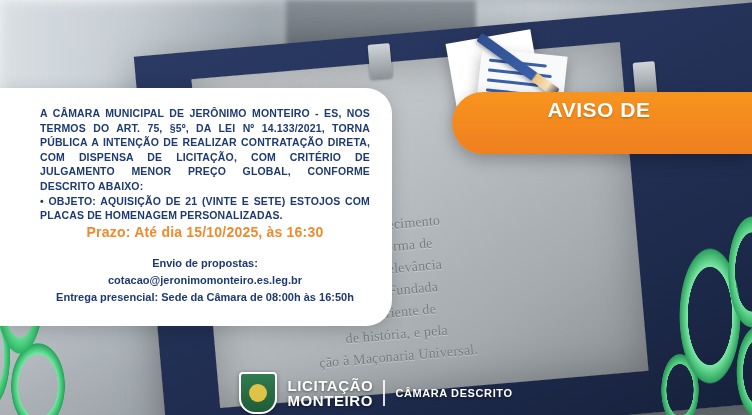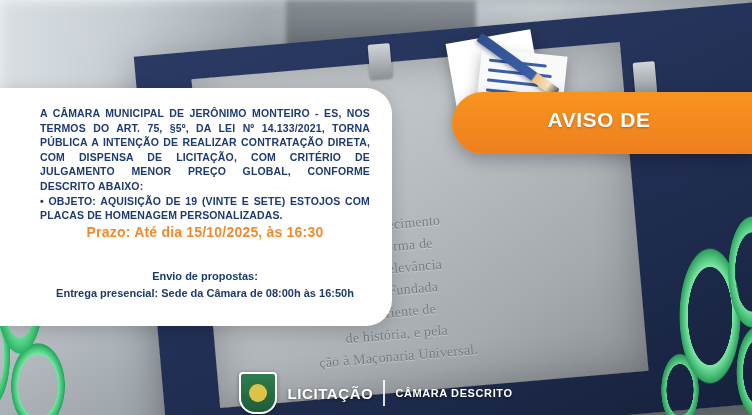--- a/index.html
+++ b/index.html
@@ -141,21 +141,21 @@
   .notice-obj { margin-top: 0; }
   .deadline {
     margin-top: 1px;
     text-align: center;
     color: #f08a2e;
     font-size: 14px;
     font-weight: bold;
     letter-spacing: .2px;
   }
   .contact {
-    margin-top: 28px;
+    margin-top: 15px;
     text-align: center;
     color: #1d3a72;
     font-size: 11px;
     line-height: 17px;
     font-weight: bold;
   }
   .contact .mail { color: #1d3a72; }
 
   
   .ribbon {
@@ -172,21 +172,20 @@
     position: absolute;
     right: 18px; top: 96px;
     width: 270px;
     text-align: center;
     color: #ffffff;
     font-size: 21px;
     font-weight: bold;
     line-height: 27px;
     letter-spacing: .5px;
     text-shadow: 0 1px 2px rgba(0,0,0,.25);
-    margin-top: 10px;
   }
 
   
   .note {
     position: absolute;
     left: 452px; top: 36px;
     width: 86px; height: 82px;
     background: #ffffff;
     transform: rotate(-10deg);
     box-shadow: 0 6px 14px rgba(0,0,0,.3);
@@ -314,31 +313,33 @@
   <div class="pencil"></div>
 
   <div class="ribbon"></div>
   <div class="ribbon-text">
     <div>AVISO DE</div>
   </div>
 
   <div class="notice">
     <div class="notice-body">
       <p>A CÂMARA MUNICIPAL DE JERÔNIMO MONTEIRO - ES, NOS TERMOS DO ART. 75, §5º, DA LEI Nº 14.133/2021, TORNA PÚBLICA A INTENÇÃO DE REALIZAR CONTRATAÇÃO DIRETA, COM DISPENSA DE LICITAÇÃO, COM CRITÉRIO DE JULGAMENTO MENOR PREÇO GLOBAL, CONFORME DESCRITO ABAIXO:</p>
-      <p class="notice-obj">• OBJETO: AQUISIÇÃO DE 19 (VINTE E SETE) ESTOJOS COM PLACAS DE HOMENAGEM PERSONALIZADAS.</p>
+      <p class="notice-obj">• OBJETO: AQUISIÇÃO DE 21 (VINTE E SETE) ESTOJOS COM PLACAS DE HOMENAGEM PERSONALIZADAS.</p>
     </div>
     <div class="deadline">Prazo: Até dia 15/10/2025, às 16:30</div>
     <div class="contact">
       <div>Envio de propostas:</div>
+      <div class="mail">cotacao@jeronimomonteiro.es.leg.br</div>
       <div>Entrega presencial: Sede da Câmara de 08:00h às 16:50h</div>
     </div>
   </div>
 
   <div class="footer">
     <div class="crest"></div>
     <div class="brand">
       <span>LICITAÇÃO</span>
+      <span class="l2">MONTEIRO</span>
     </div>
     <div class="divider"></div>
     <div class="council">CÂMARA DESCRITO</div>
   </div>
 
 </div>
 
 </body></html>

